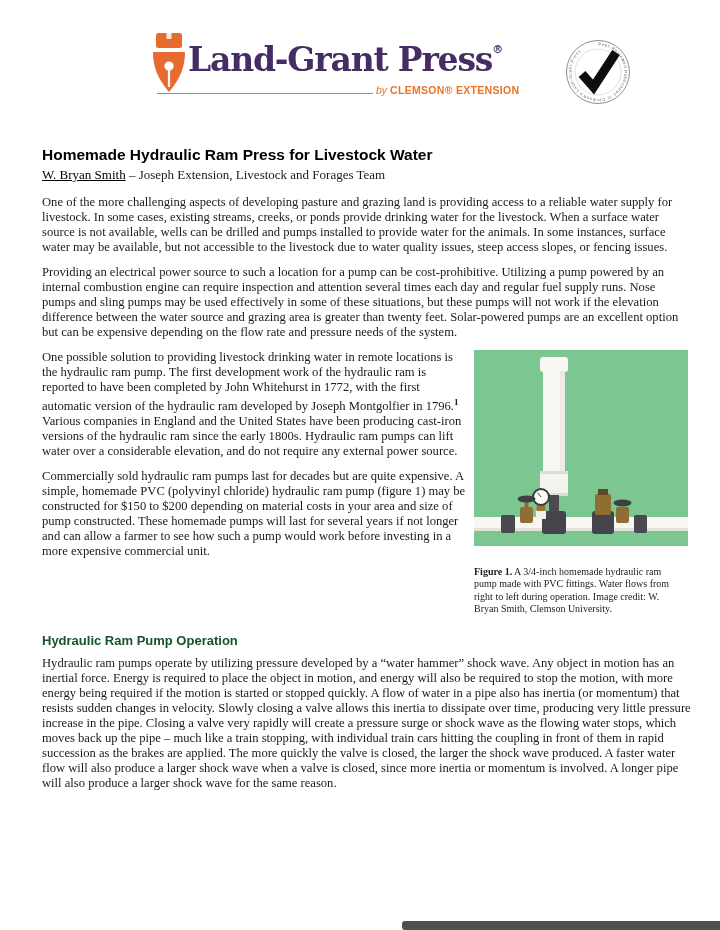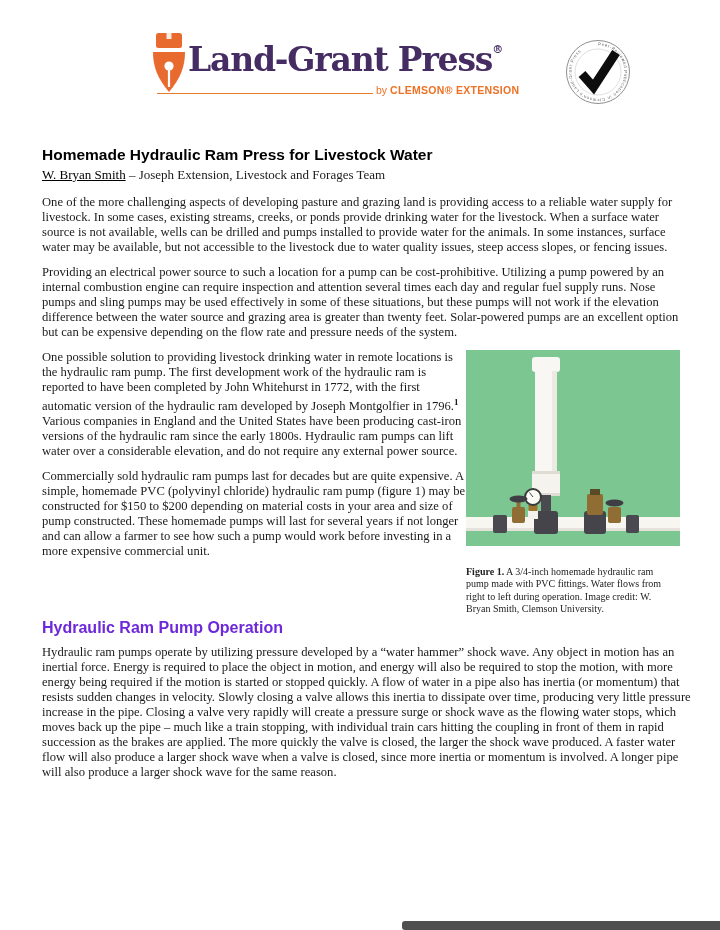--- a/index.html
+++ b/index.html
@@ -16,45 +16,45 @@
     position:absolute; left:145px; top:40px; white-space:nowrap;
     font-family:"DejaVu Serif", serif; font-weight:700; font-size:33px;
     letter-spacing:-1.2px; color:#452C63;
   }
   .brand .reg { font-size:11px; vertical-align:18px; letter-spacing:0; }
   .logo-rule { position:absolute; left:114px; top:93px; width:216px; border-top:1.5px solid #E87B2E; }
   .tagline {
     position:absolute; left:333px; top:84px; white-space:nowrap;
     font-family:"Liberation Sans", sans-serif; font-size:10.5px; color:#EE7125;
   }
-  .tagline .by { font-weight:400; margin-right:3px; }
+  .tagline .by { font-weight:400; margin-right:3px;font-style:italic; }
   .tagline .org { font-weight:700; letter-spacing:0.3px; }
   .seal { position:absolute; left:520px; top:37px; }
 
   
   .content { position:absolute; left:42px; top:146px; width:650px; }
   h1.title {
     margin:0 0 3px; font-family:"Liberation Sans", sans-serif;
     font-weight:700; font-size:15.5px; color:#000000;
   }
   .byline { margin:0 0 12px; font-size:13px; }
   .byline a { color:#000000; text-decoration:underline; }
   p.body { margin:0 0 10px; font-size:12.6px; line-height:15px; }
   sup.fnref { font-weight:700; font-size:9px; }
 
-  .two-col { display:flex; gap:0; }
+  .two-col { display:flex; gap:8px; }
   .col-left { width:424px; }
   .col-right { width:214px; }
   figure.fig { margin:0; }
   figcaption.fig-cap { margin-top:16px; width:206px; font-size:10px; line-height:12.4px; color:#222; }
   figcaption.fig-cap b { font-weight:700; }
 
   h2.section {
-    margin:3px 0 8px; font-family:"Liberation Sans", sans-serif;
-    font-weight:700; font-size:16px; color:#6d28d9;
+    margin:17px 0 8px; font-family:"Liberation Sans", sans-serif;
+    font-weight:700; font-size:13px; color:#14532d;
   }
 
   
   .scroll-thumb {
     position:absolute; left:402px; bottom:0; width:318px; height:9px;
     background:#4f4f4f; border-radius:3px 0 0 3px;
   }
 </style>
 </head>
 <body>

